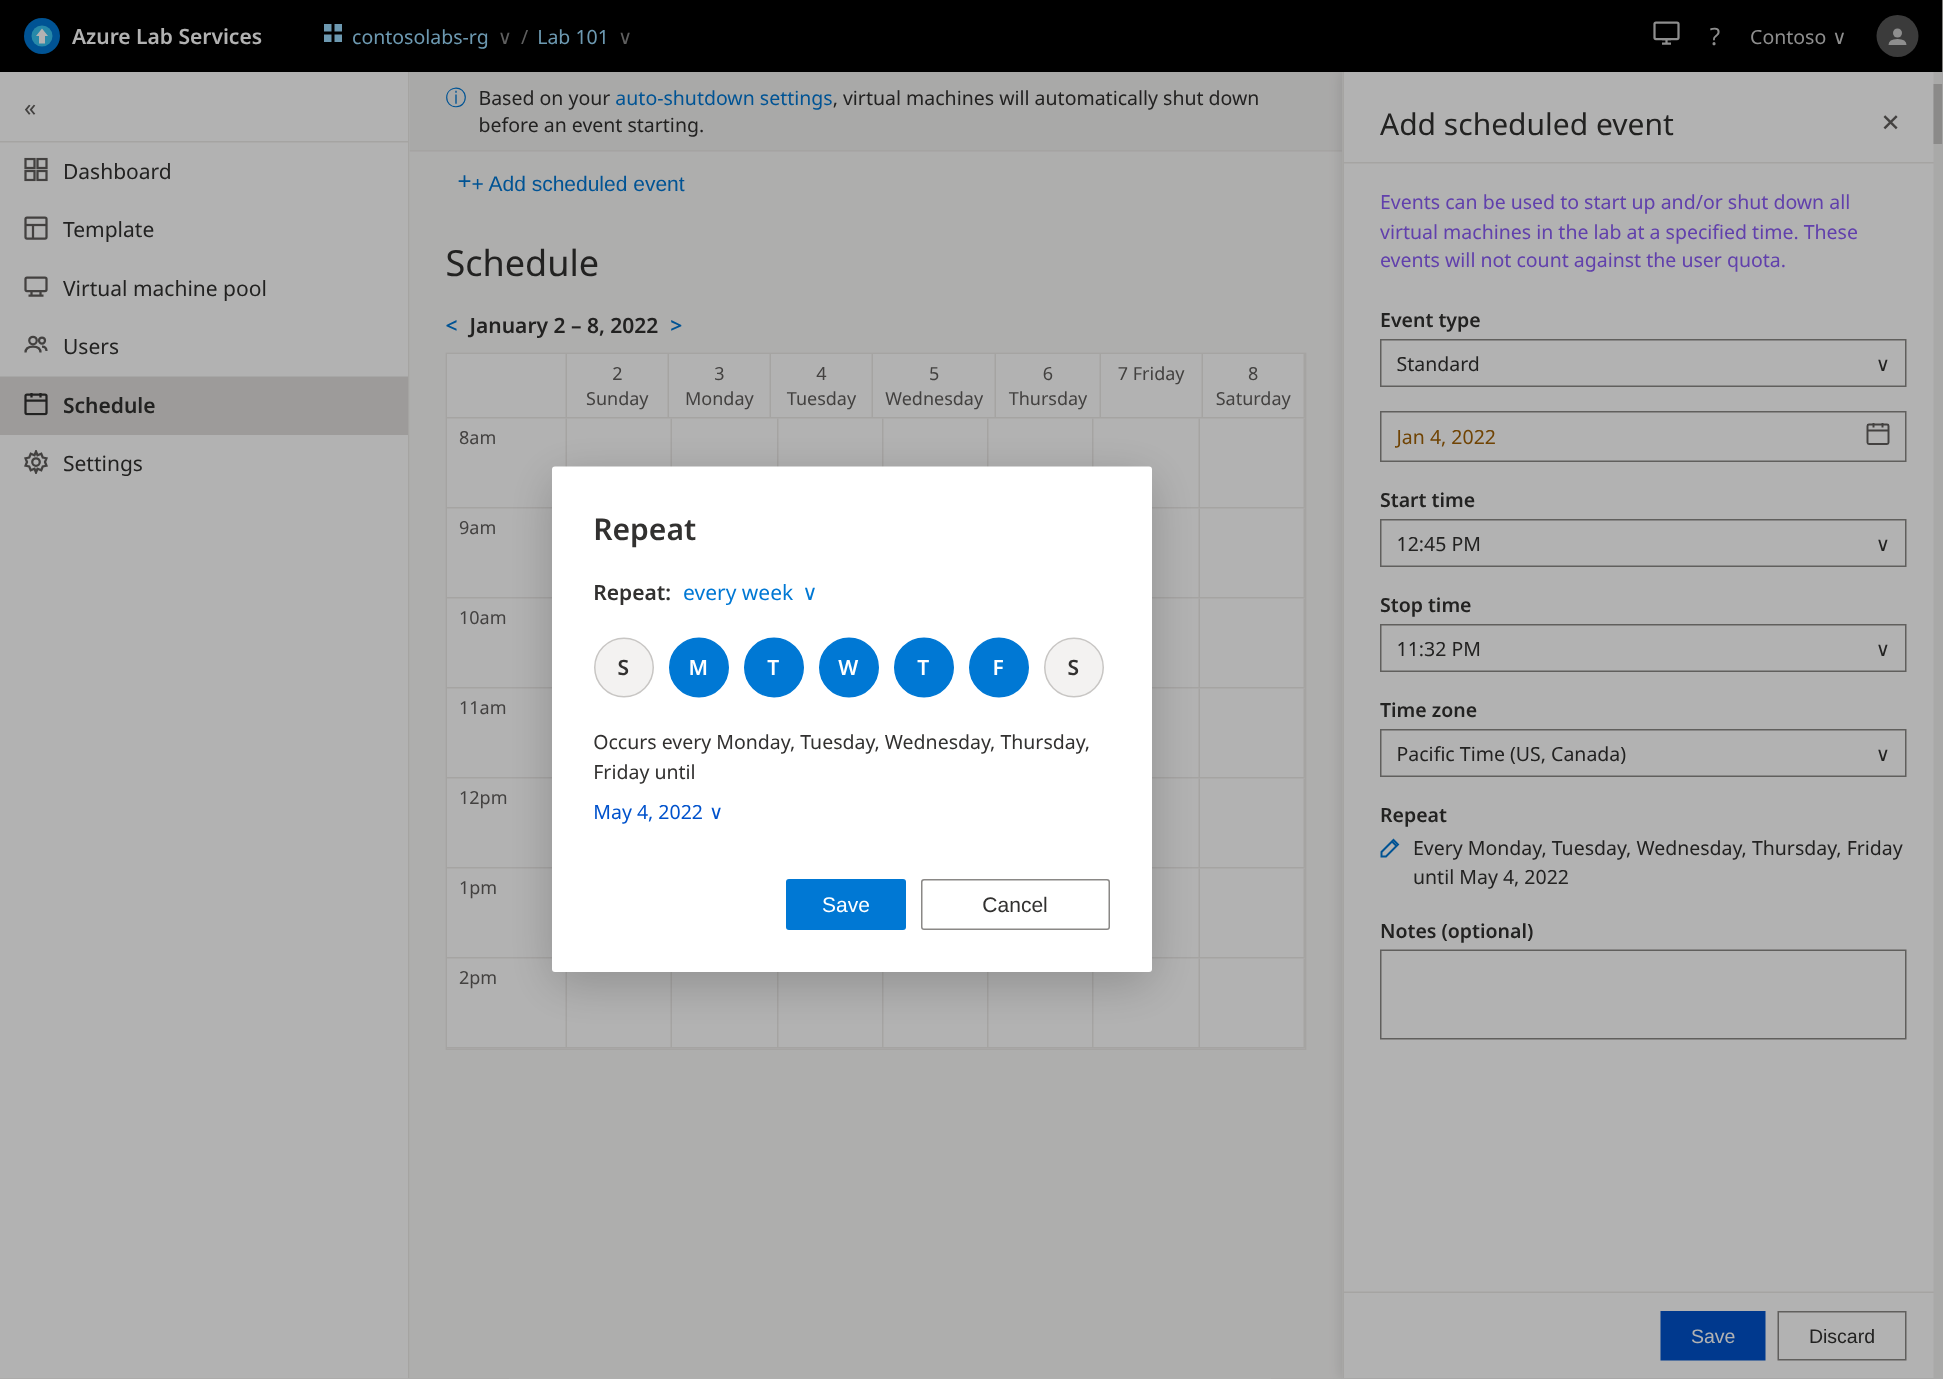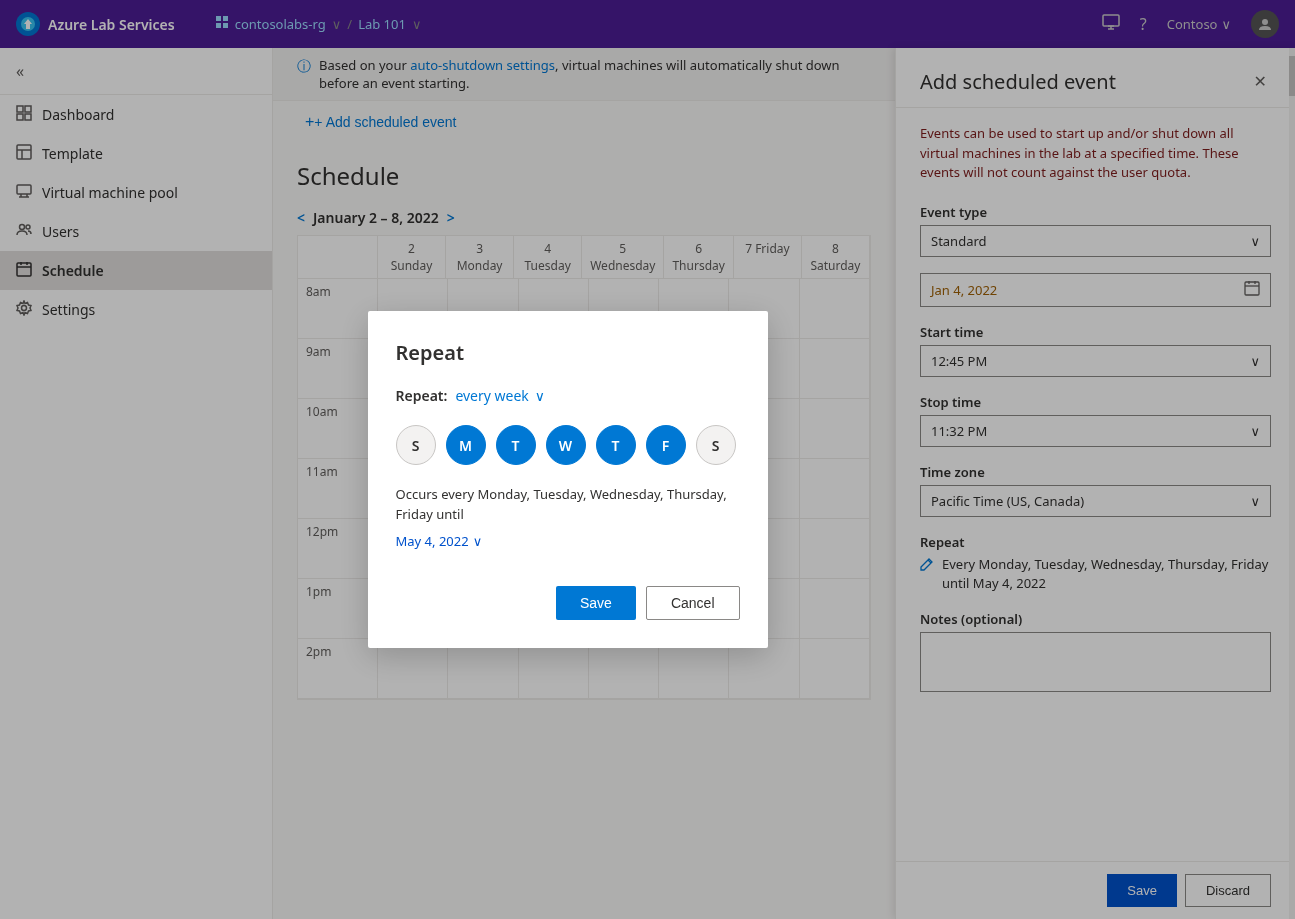--- a/index.html
+++ b/index.html
@@ -1,21 +1,21 @@
 <!DOCTYPE html>
 <html><head>
   <meta charset="utf-8">
   <style>
     * { box-sizing: border-box; margin: 0; padding: 0; }
     body { font-family: 'Segoe UI', system-ui, sans-serif; font-size: 14px; background: #f3f2f1; overflow: hidden; width: 1295px; height: 919px; }
 
     
     .topnav {
       display: flex; align-items: center; height: 48px;
-      background: #4c1d95; color: #fff; padding: 0 16px; gap: 16px;
+      background: #000000; color: #fff; padding: 0 16px; gap: 16px;
     }
     .topnav-logo { display: flex; align-items: center; gap: 8px; font-size: 14px; font-weight: 600; color: #fff; }
     .topnav-logo-icon { width: 24px; height: 24px; background: #0078d4; border-radius: 50%; display: flex; align-items: center; justify-content: center; font-size: 10px; color: #fff; }
     .topnav-breadcrumb { display: flex; gap: 6px; margin-left: 24px; font-size: 13px; color: #ccc; }
     .topnav-breadcrumb span { cursor: pointer; color: #9cdcfe; }
     .topnav-breadcrumb .sep { color: #888; }
     .topnav-right { margin-left: auto; display: flex; align-items: center; gap: 20px; color: #ccc; font-size: 13px; }
     .topnav-right .monitor-icon, .topnav-right .help-icon { cursor: pointer; }
     .topnav-right .contoso { cursor: pointer; color: #ccc; display: flex; align-items: center; gap: 4px; }
     .topnav-right .avatar { width: 28px; height: 28px; background: #555; border-radius: 50%; display: flex; align-items: center; justify-content: center; color: #fff; font-size: 11px; }
@@ -46,21 +46,21 @@
     .schedule-row { display: flex; border-bottom: 1px solid #edebe9; height: 60px; }
     .schedule-row .time { width: 80px; min-width: 80px; padding: 4px 8px; font-size: 12px; color: #605e5c; border-right: 1px solid #edebe9; }
     .schedule-row .cell { flex: 1; border-right: 1px solid #edebe9; }
 
     
     .right-panel { width: 400px; background: #fff; border-left: 1px solid #edebe9; display: flex; flex-direction: column; box-shadow: -2px 0 8px rgba(0,0,0,0.1); overflow: hidden; }
     .right-panel-header { display: flex; align-items: center; justify-content: space-between; padding: 20px 24px 12px; border-bottom: 1px solid #edebe9; }
     .right-panel-title { font-size: 20px; font-weight: 400; color: #323130; }
     .right-panel-close { cursor: pointer; font-size: 16px; color: #605e5c; background: none; border: none; padding: 4px; }
     .right-panel-body { flex: 1; overflow-y: auto; padding: 16px 24px; }
-    .panel-desc { font-size: 13px; color: #7f1d1d; margin-bottom: 20px; line-height: 1.5; }
+    .panel-desc { font-size: 13px; color: #8b5cf6; margin-bottom: 20px; line-height: 1.5; }
     .panel-field { margin-bottom: 16px; }
     .panel-label { font-size: 13px; font-weight: 600; color: #323130; margin-bottom: 4px; display: block; }
     .panel-select { width: 100%; border: 1px solid #8a8886; padding: 6px 10px; font-size: 13px; background: #fff; color: #323130; display: flex; align-items: center; justify-content: space-between; cursor: pointer; }
     .panel-input { width: 100%; border: 1px solid #8a8886; padding: 6px 10px; font-size: 13px; background: #fff; color: #a16207; display: flex; align-items: center; justify-content: space-between; }
     .panel-repeat-desc { display: flex; align-items: flex-start; gap: 8px; font-size: 13px; color: #323130; line-height: 1.5; }
     .pencil-icon { color: #0078d4; margin-top: 2px; }
     .right-panel-footer { padding: 12px 24px; border-top: 1px solid #edebe9; display: flex; justify-content: flex-end; gap: 8px; }
     .btn-primary { background: #0052cc; color: #fff; border: none; padding: 8px 20px; font-size: 13px; cursor: pointer; }
     .btn-secondary { background: #fff; color: #323130; border: 1px solid #8a8886; padding: 8px 20px; font-size: 13px; cursor: pointer; }
 
@@ -74,21 +74,21 @@
     .repeat-label { font-weight: 600; color: #323130; }
     .repeat-select { display: flex; align-items: center; gap: 6px; cursor: pointer; color: #0078d4; font-size: 14px; }
     .days-row { display: flex; gap: 10px; margin-bottom: 20px; }
     .day-circle { width: 40px; height: 40px; border-radius: 50%; display: flex; align-items: center; justify-content: center; font-size: 14px; font-weight: 600; cursor: pointer; border: 1px solid #ccc; }
     .day-circle.active { background: #0078d4; color: #fff; border-color: #0078d4; }
     .day-circle.inactive { background: #f3f2f1; color: #323130; border-color: #c8c6c4; }
     .occurs-text { font-size: 13px; color: #323130; margin-bottom: 8px; line-height: 1.5; }
     .occurs-date { color: #0052cc; font-size: 13px; display: flex; align-items: flex-start; gap: 4px; cursor: pointer; margin-bottom: 36px; }
     .modal-footer { display: flex; justify-content: flex-end; gap: 10px; }
     .modal-save { background: #0078d4; color: #fff; border: none; padding: 8px 24px; font-size: 14px; cursor: pointer; border-radius: 2px; }
-    .modal-cancel { background: #fff; color: #323130; border: 1px solid #8a8886; padding: 8px 24px; font-size: 14px; cursor: pointer; border-radius: 2px; }
+    .modal-cancel { background: #fff; color: #323130; border: 1px solid #8a8886; padding: 8px 40px; font-size: 14px; cursor: pointer; border-radius: 2px; }
 
     
     .right-panel-body::-webkit-scrollbar { width: 6px; }
     .right-panel-body::-webkit-scrollbar-track { background: #f3f2f1; }
     .right-panel-body::-webkit-scrollbar-thumb { background: #c8c6c4; }
   </style>
 </head>
 <body>
 
 <div class="topnav">

